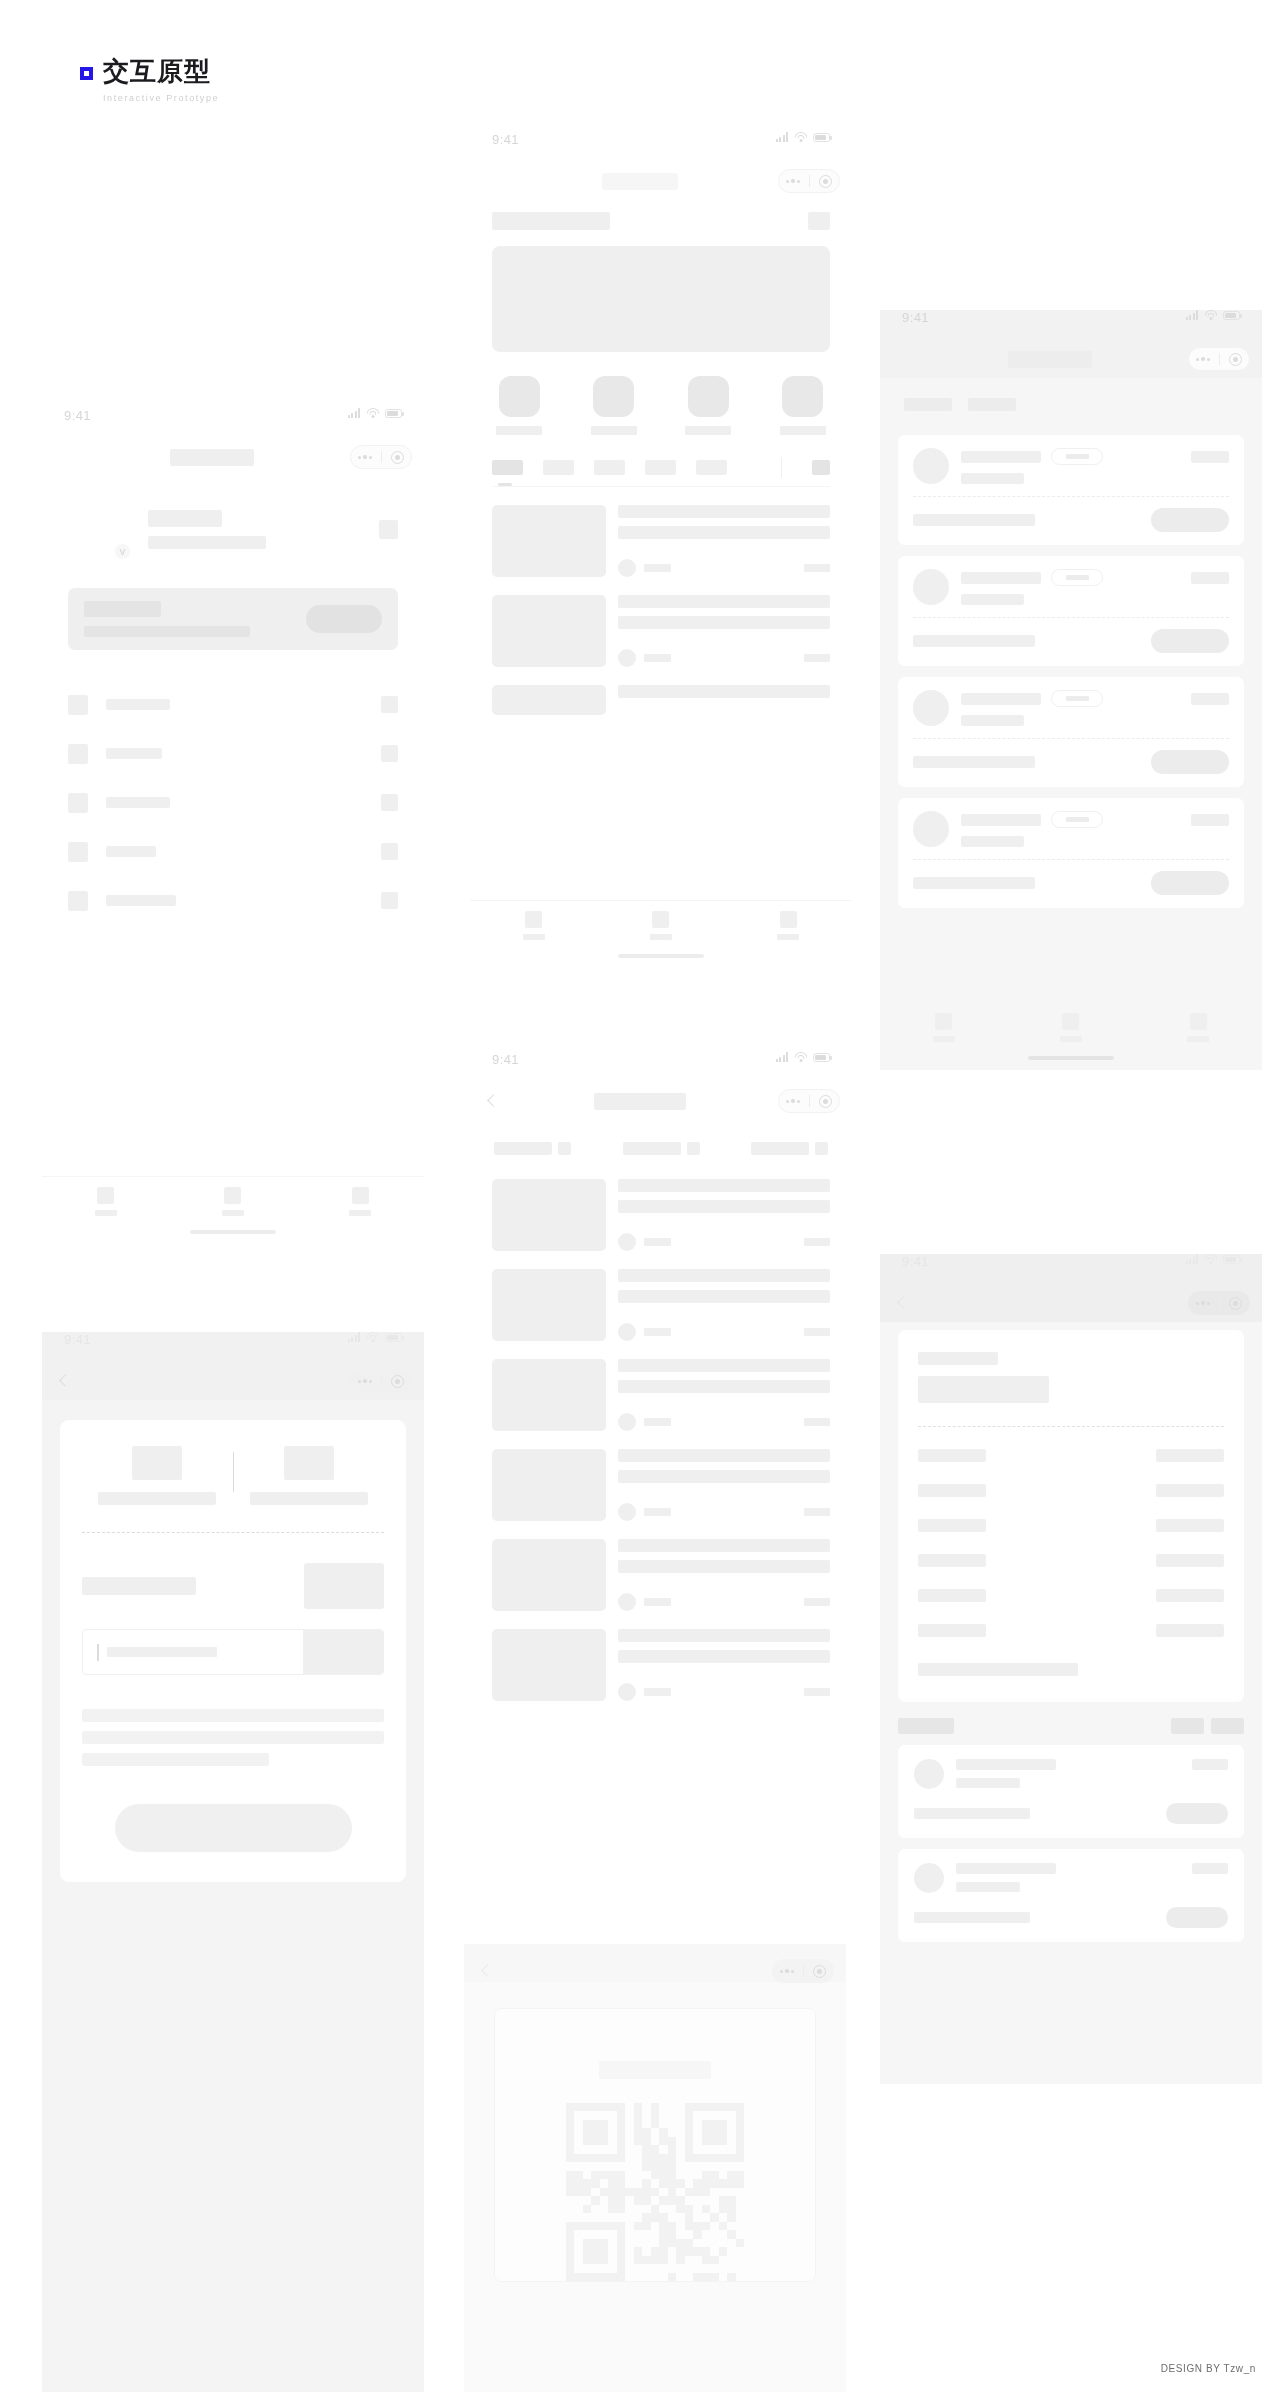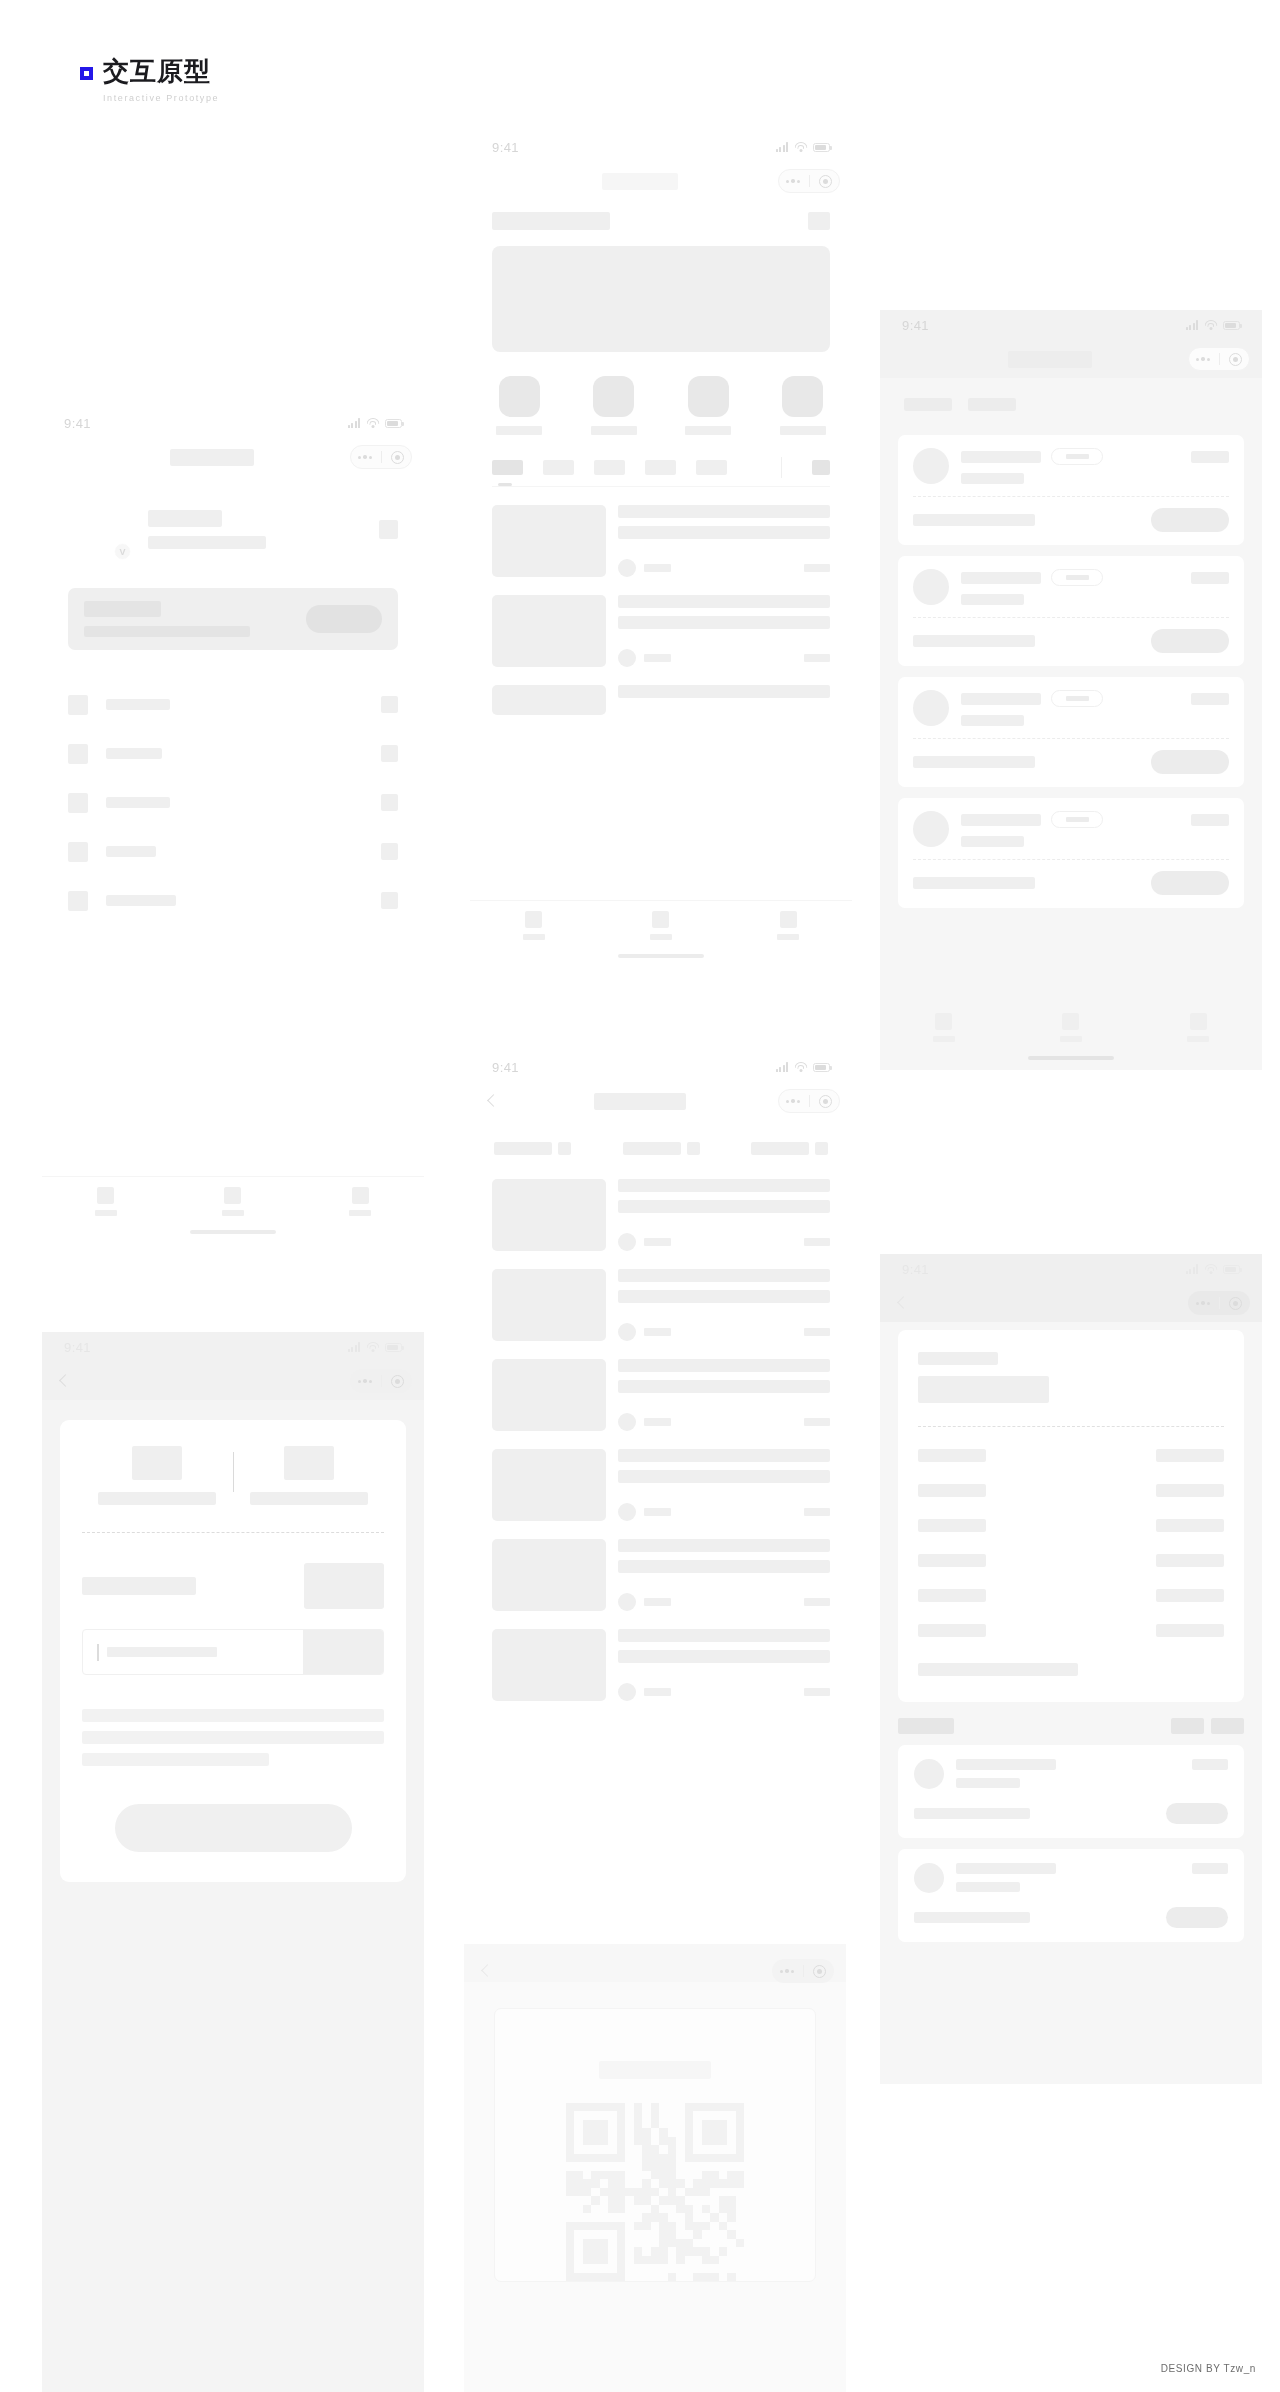--- a/index.html
+++ b/index.html
@@ -25,21 +25,21 @@
 
   .board-credit {
     position: absolute; right: 24px; bottom: 18px;
     font-size: 10px; color: #6d6d6d; letter-spacing: .6px;
   }
 
   
   .phone { position: absolute; background: #ffffff; overflow: hidden; }
 
   
-  .statusbar { display: flex; align-items: center; justify-content: space-between; padding: 0 22px; height: 30px; }
+  .statusbar { display: flex; align-items: flex-start; justify-content: space-between; padding: 0 22px; height: 30px; }
   .sb-time { font-size: 13px; color: #d6d6d6; font-weight: 500; letter-spacing: .4px; }
   .sb-icons { display: flex; align-items: center; gap: 6px; }
   .ic-signal { display: flex; align-items: flex-end; gap: 1.5px; height: 10px; }
   .ic-signal b { width: 2px; background: #dcdcdc; display: block; border-radius: .5px; }
   .ic-signal b:nth-child(1) { height: 3px; }
   .ic-signal b:nth-child(2) { height: 5px; }
   .ic-signal b:nth-child(3) { height: 7.5px; }
   .ic-signal b:nth-child(4) { height: 10px; }
   .ic-wifi { width: 13px; height: 10px; position: relative; }
   .ic-wifi s { position: absolute; left: 50%; transform: translateX(-50%); border: 1.6px solid #dcdcdc;

